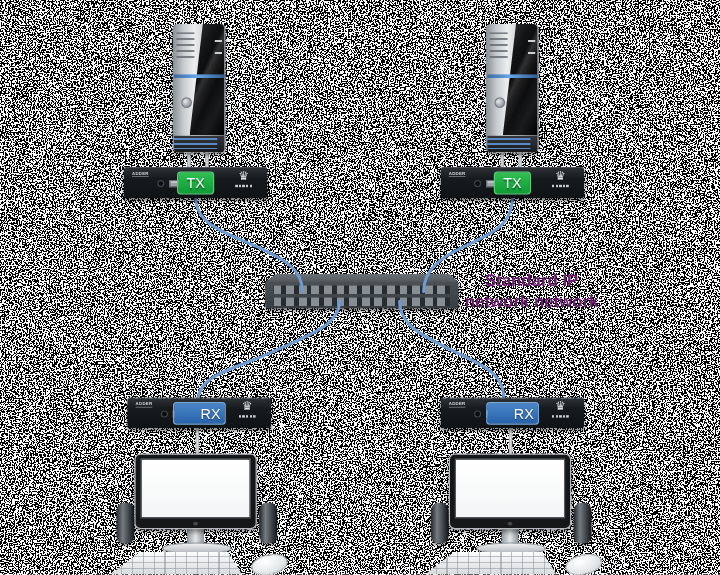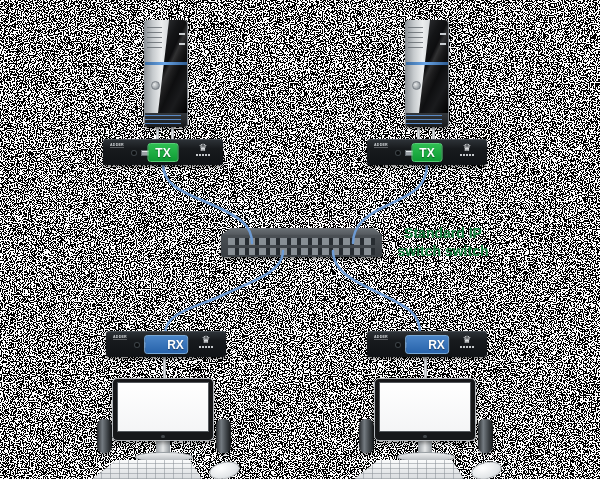--- a/index.html
+++ b/index.html
@@ -47,21 +47,21 @@
        border-top:1px solid #4a5056;box-shadow:0 2px 3px rgba(0,0,0,.5);}
   .ext-brand{position:absolute;left:7px;top:3px;font-size:8px;line-height:8px;color:#d3d7da;
        letter-spacing:.5px;font-weight:bold;transform:scale(.45);transform-origin:left top;
        border-bottom:1px solid rgba(210,214,217,.8);padding-bottom:1px;white-space:nowrap;}
   .ext-led{position:absolute;left:29px;top:11px;width:4px;height:4px;border-radius:50%;
        background:#0a0c0e;box-shadow:0 0 0 1px #3c4247;}
   .ext-usb{position:absolute;left:38px;top:10px;width:13px;height:6px;background:#9ba1a7;
        border:1px solid #666d73;box-shadow:inset 0 1px 0 #e5e8ea;}
   .ext-usbicon{position:absolute;left:57px;top:9px;width:12px;height:8px;}
   .ext-badge{position:absolute;left:50%;top:3px;transform:translateX(-50%);
-       min-width:31px;height:19px;border-radius:3px;color:#fff;font-weight:bold;font-size:12px;
+       min-width:31px;height:19px;border-radius:3px;color:#fff;font-weight:normal;font-size:12px;
        line-height:18px;text-align:center;text-shadow:0 1px 1px rgba(0,0,0,.45);padding:0 3px;}
   .badge-tx{background:linear-gradient(180deg,#2fbf52,#0e9c34);border:1px solid #58cd78;}
   .badge-rx{background:linear-gradient(180deg,#4a85c8,#2763ab);border:1px solid #79a8d6;padding-left:22px;}
   .ext-logo{position:absolute;right:11px;top:2px;width:18px;text-align:center;color:#e2e5e8;
        font-size:10px;line-height:11px;}
   .ext-logo i{display:block;height:2px;margin:1px 2px 0 2px;
        background:repeating-linear-gradient(90deg,#c6cacd 0 2px,transparent 2px 3px);}
 
   
   .switch{position:absolute;left:221px;top:228px;width:161px;height:29px;z-index:2;}
@@ -71,21 +71,21 @@
   .sw-face{position:absolute;left:0;top:7px;width:100%;height:22px;border-radius:0 0 2px 2px;
        background:linear-gradient(180deg,#4b5055,#373c41);box-shadow:0 2px 3px rgba(0,0,0,.5);}
   .sw-row{position:absolute;left:7px;right:7px;height:7px;
        background:repeating-linear-gradient(90deg,#878e94 0 6.5px,#272c31 6.5px 10.5px);}
   .sw-row.r1{top:3px;}
   .sw-row.r2{top:13px;}
 
   
   .catx-label{position:absolute;left:107px;top:198px;z-index:5;color:#76a0d3;
        font-size:16px;font-weight:bold;letter-spacing:.2px;}
-  .switch-label{position:absolute;left:381px;top:224px;width:124px;z-index:5;color:#15803d;
+  .switch-label{position:absolute;left:381px;top:224px;width:124px;z-index:5;color:#701a75;
        font-size:14px;font-weight:bold;line-height:18px;text-align:center;}
 
   
   .ws{position:absolute;top:378px;width:160px;height:101px;z-index:4;}
   .speaker{position:absolute;top:41px;width:15px;height:34px;border-radius:6px/7px;
        background:linear-gradient(90deg,#232629,#747b81 35%,#3b4044 72%,#141618);
        box-shadow:0 2px 2px rgba(0,0,0,.4);}
   .spk-l{left:5px;} .spk-r{left:124px;}
   .bezel{position:absolute;left:20px;top:0;width:102px;height:63px;border-radius:5px;
        background:#161719;border:1px solid #b4b8bc;box-shadow:0 2px 4px rgba(0,0,0,.45);}
@@ -189,21 +189,21 @@
   <div class="switch">
     <div class="sw-top"></div>
     <div class="sw-face">
       <div class="sw-row r1"></div>
       <div class="sw-row r2"></div>
     </div>
   </div>
 
   <div class="switch-label">
     <div>Standard IP</div>
-    <div>switch switch</div>
+    <div>network network</div>
   </div>
 
   <div class="ext" style="left:106px;top:331px">
     <div class="ext-brand">ADDER</div>
     <div class="ext-led"></div>
     <div class="ext-usb"></div>
     <svg class="ext-usbicon" viewBox="0 0 22 12">
         <path d="M2 6h14M8 6c0-3 3-3 4-3m-3 3c0 3 3 3 4 3" fill="none" stroke="#8a9096" stroke-width="1.6"></path>
         <circle cx="2.5" cy="6" r="2" fill="#8a9096"></circle>
         <path d="M16 3.8v4.4l5-2.2z" fill="#8a9096"></path>

